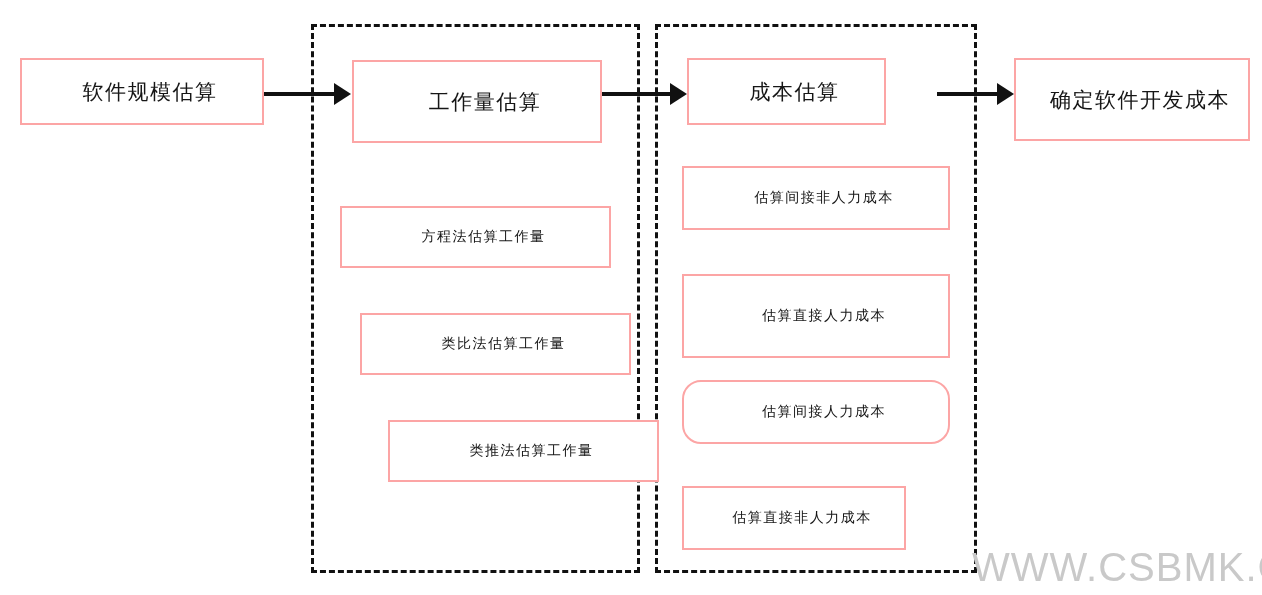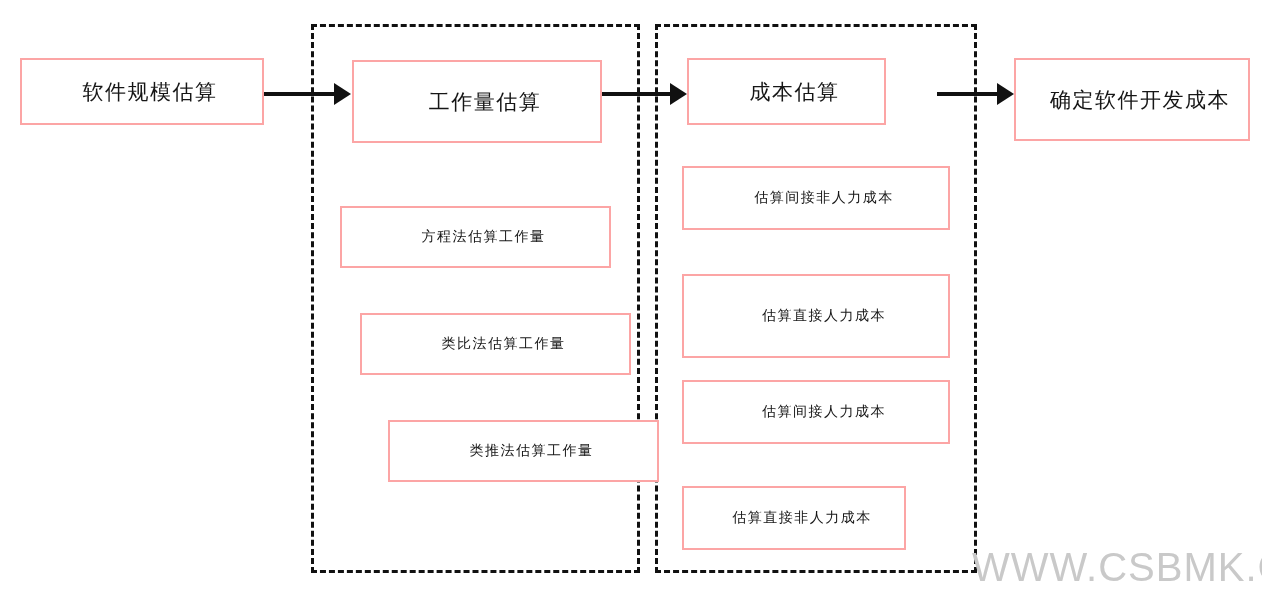--- a/index.html
+++ b/index.html
@@ -121,21 +121,21 @@
   </div>
 
   <div class="node sub-node" style="left:682px; top:166px; width:268px; height:64px;">
     <span>估算间接非人力成本</span>
   </div>
 
   <div class="node sub-node" style="left:682px; top:274px; width:268px; height:84px;">
     <span>估算直接人力成本</span>
   </div>
 
-  <div class="node sub-node" style="left:682px; top:380px; width:268px; height:64px;">
+  <div class="node sub-node" style="left:682px; top:380px; width:268px; height:64px;border-radius:19px;">
     <span>估算间接人力成本</span>
   </div>
 
   <div class="node sub-node" style="left:682px; top:486px; width:224px; height:64px;">
     <span>估算直接非人力成本</span>
   </div>
 
   <div class="watermark" style="left:972px; top:545px;">WWW.CSBMK.COM</div>
 
 </div>

